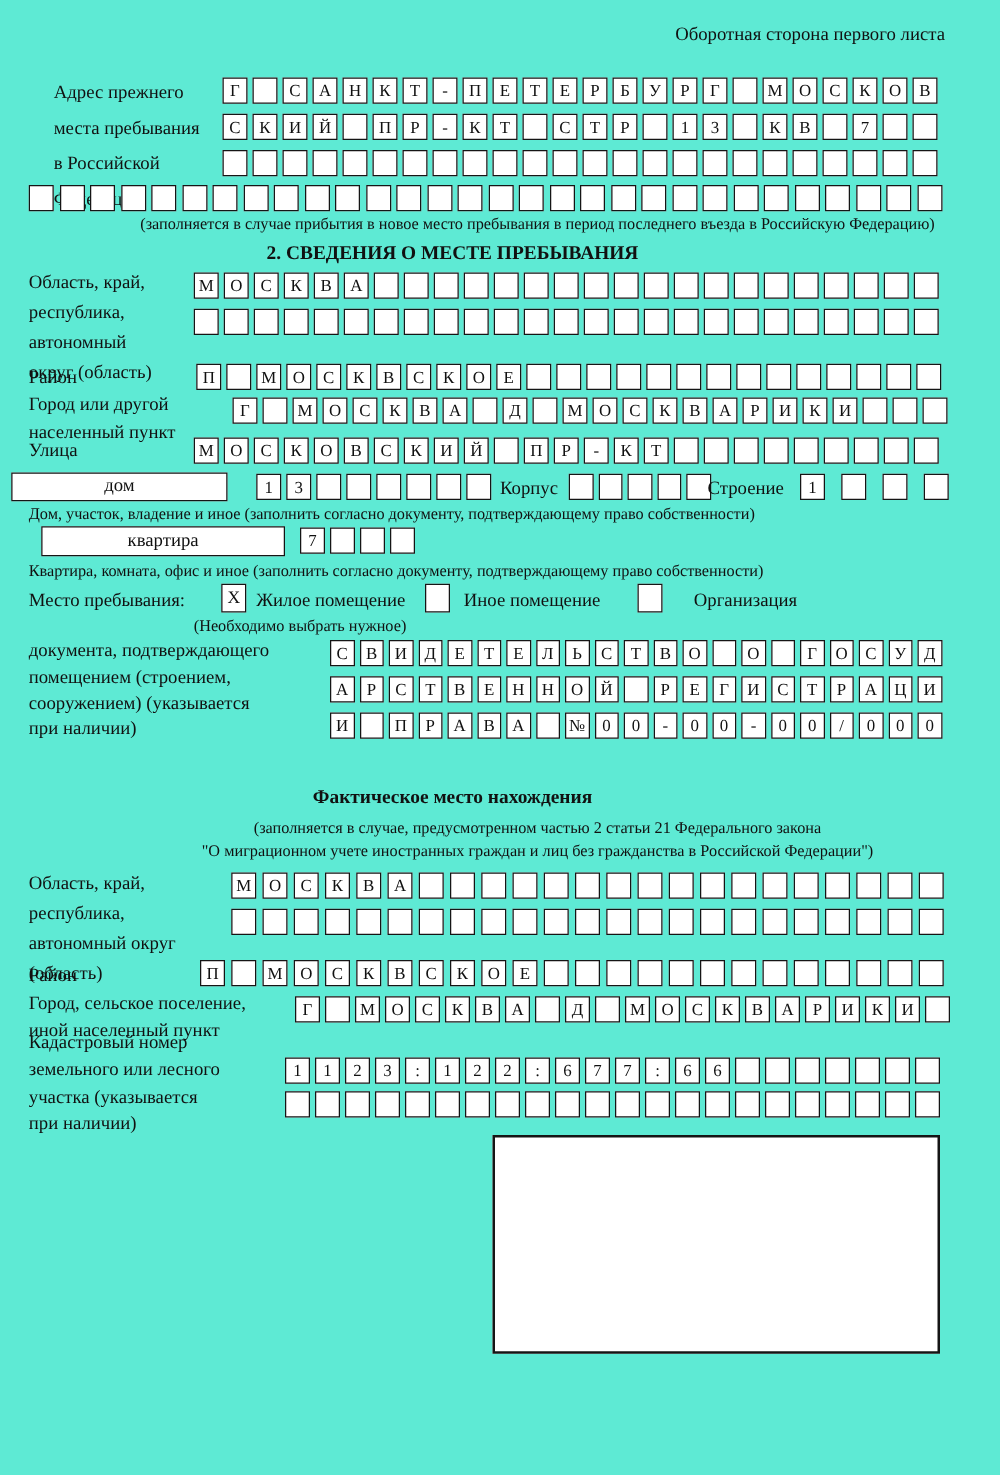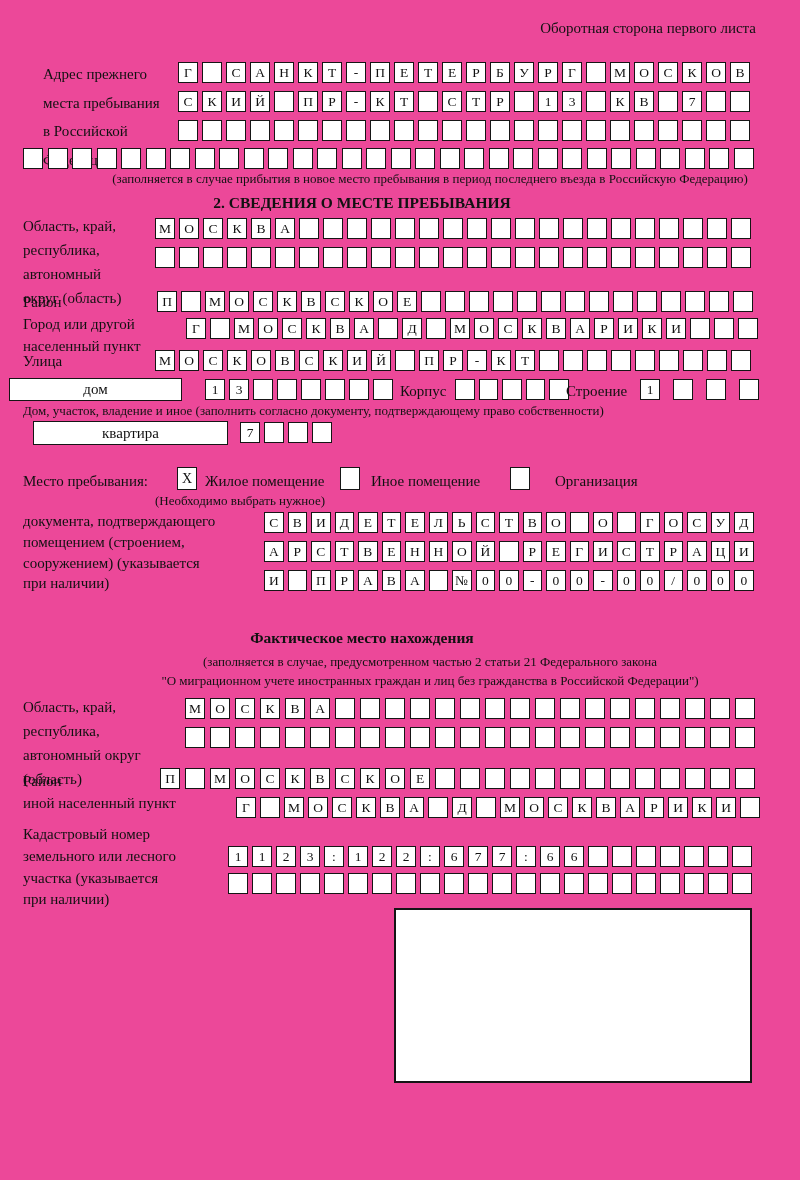--- a/index.html
+++ b/index.html
@@ -1,16 +1,16 @@
 <!DOCTYPE html>
 <html><head>
 <meta charset="utf-8">
 <style>
   html,body{margin:0;padding:0;background:#ffffff;}
-  .page{position:relative;width:800px;height:1180px;background:#ec4899;
+  .page{position:relative;width:800px;height:1180px;background:#5eead4;
         font-family:"Liberation Serif", serif;color:#111;overflow:hidden;}
   .hdr{position:absolute;top:20px;right:44px;font-size:15px;}
   .lbl{position:absolute;font-size:15px;line-height:23px;white-space:nowrap;}
   .lbl.l29 div{line-height:28.6px;margin-left:20px;}
   .lbl.l24 div{line-height:24px;}
   .lbl.l21 div{line-height:20.8px;}
   .lbl.l22 div{line-height:21.8px;}
   .cells{position:absolute;display:flex;gap:4px;}
   .cb{flex:0 0 auto;width:20px;height:21px;border:1.5px solid #151515;box-sizing:border-box;
       display:flex;align-items:center;justify-content:center;
@@ -333,20 +333,21 @@
     </div>
   <div class="cap" style="left:23px;top:403px">Дом, участок, владение и иное (заполнить согласно документу, подтверждающему право собственности)</div>
 
   <div class="wide" style="left:33px;top:421px;width:195px;height:24px">квартира</div>
   <div class="cells" style="left:240px;top:422px">
       <span class="cb">7</span>
       <span class="cb"></span>
       <span class="cb"></span>
       <span class="cb"></span>
     </div>
+  <div class="cap" style="left:23px;top:449px">Квартира, комната, офис и иное (заполнить согласно документу, подтверждающему право собственности)</div>
 
   <div class="lbl" style="left:23px;top:470px">Место пребывания:</div>
   <div class="chk" style="left:177px;top:467px">X</div>
   <div class="lbl" style="left:205px;top:470px">Жилое помещение</div>
   <div class="chk" style="left:340px;top:467px"></div>
   <div class="lbl" style="left:371px;top:470px">Иное помещение</div>
   <div class="chk" style="left:510px;top:467px"></div>
   <div class="lbl" style="left:555px;top:470px">Организация</div>
   <div class="cap" style="left:155px;top:493px;width:362px;text-align:left;white-space:normal">(Необходимо выбрать нужное)</div>
 
@@ -509,20 +510,21 @@
       <span class="cb"></span>
       <span class="cb"></span>
       <span class="cb"></span>
       <span class="cb"></span>
       <span class="cb"></span>
       <span class="cb"></span>
       <span class="cb"></span>
     </div>
 
   <div class="lbl l22" style="left:23px;top:793px">
+    <div>Город, сельское поселение,</div>
     <div>иной населенный пункт</div>
   </div>
   <div class="cells" style="left:236px;top:797px">
       <span class="cb">Г</span>
       <span class="cb"></span>
       <span class="cb">М</span>
       <span class="cb">О</span>
       <span class="cb">С</span>
       <span class="cb">К</span>
       <span class="cb">В</span>

